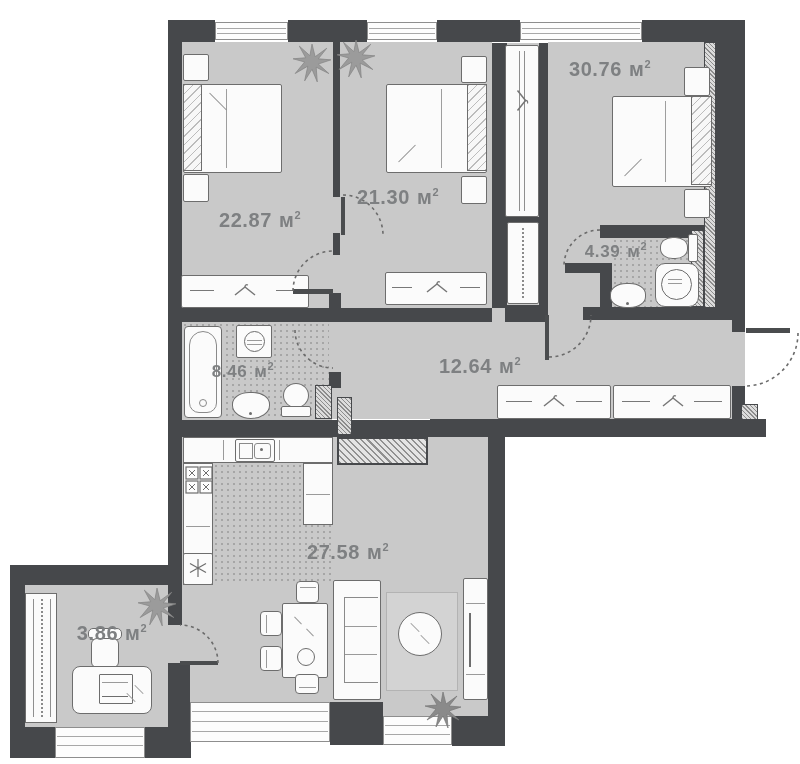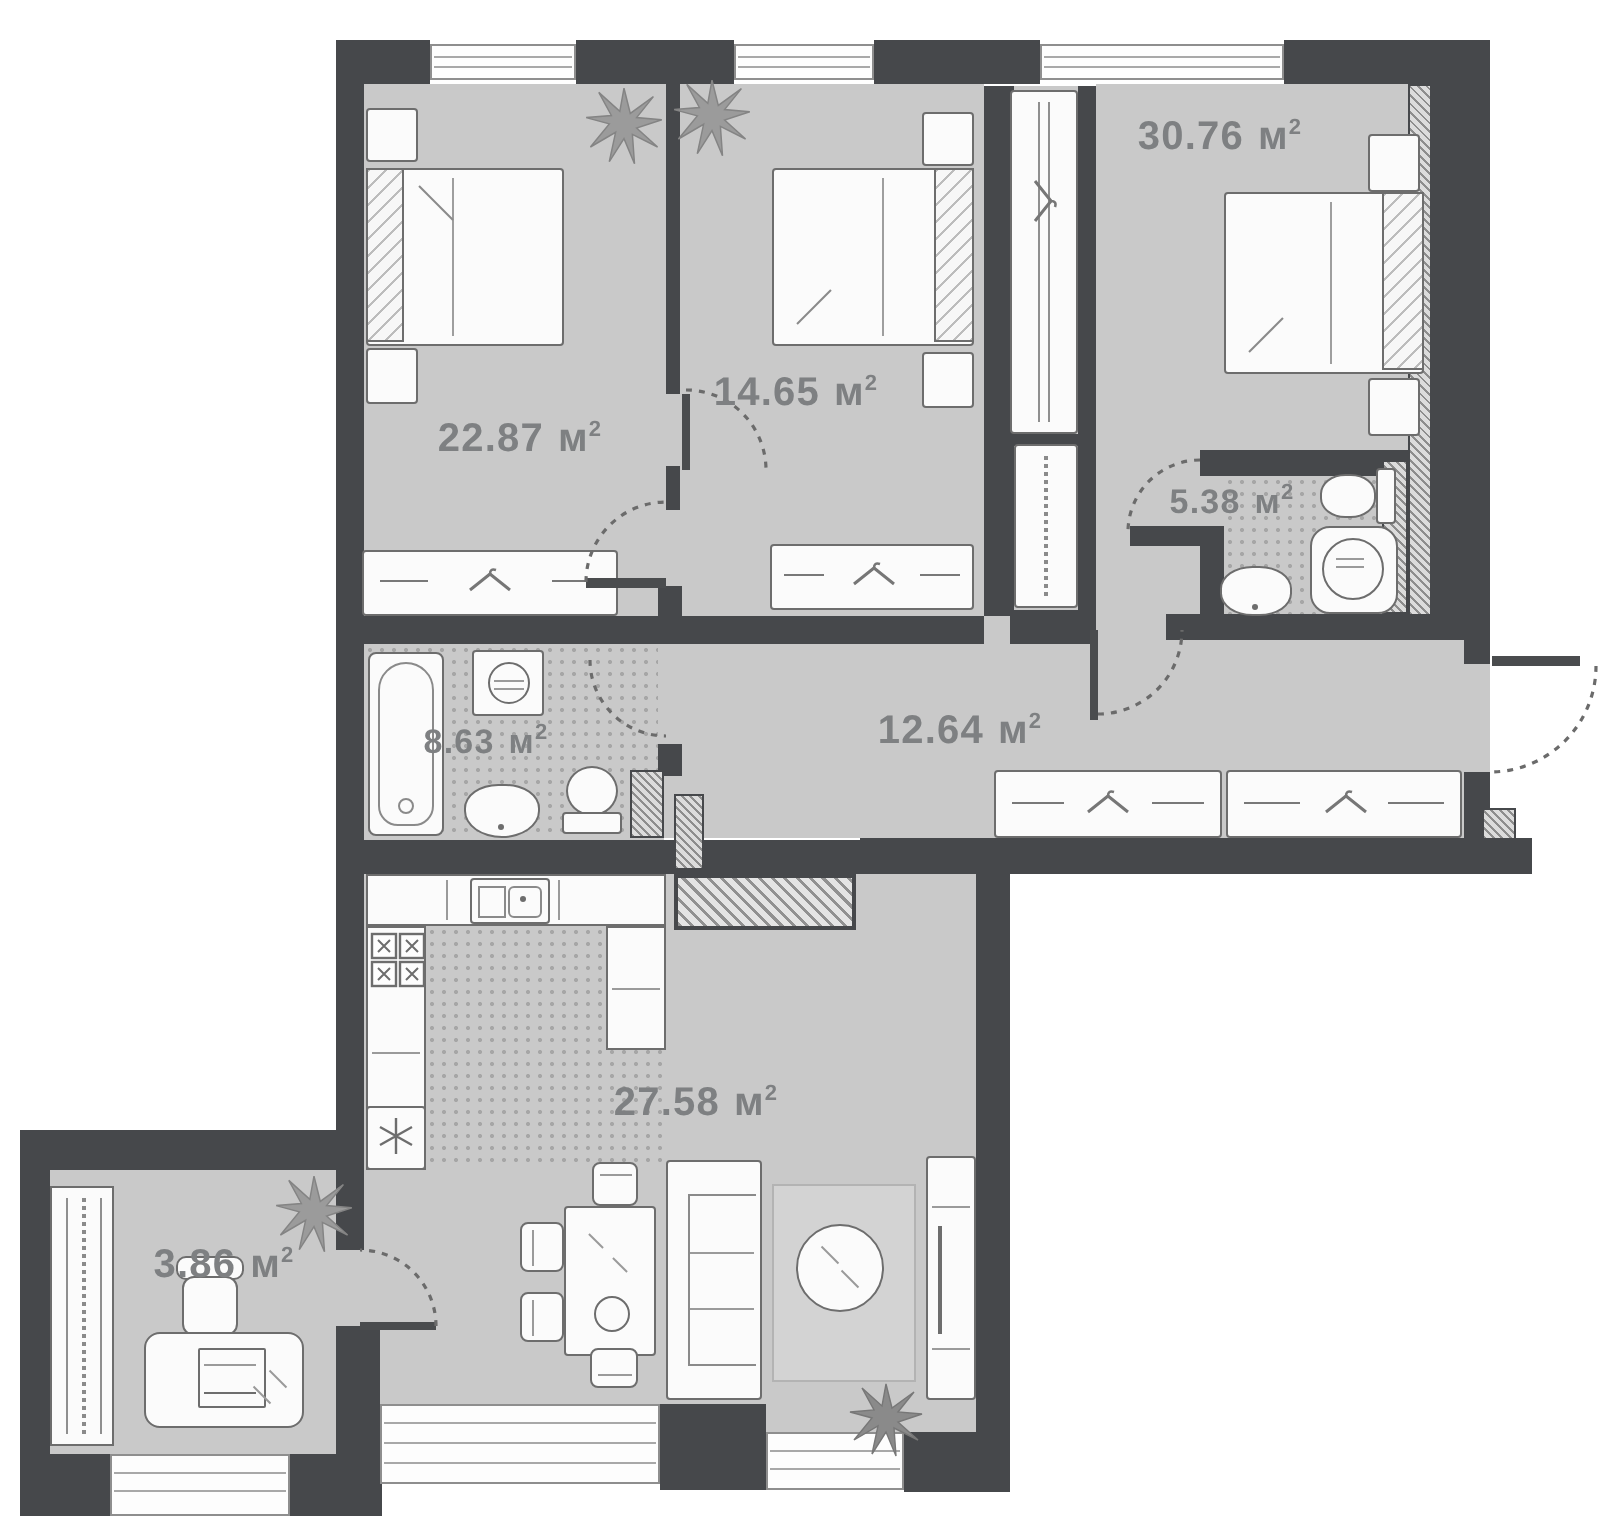--- a/index.html
+++ b/index.html
@@ -325,21 +325,21 @@
       <path d="M20 2 L23 14 L34 6 L26 16 L38 17 L26 21 L36 30 L24 24 L25 38 L20 26 L13 37 L16 23 L4 30 L13 19 L2 16 L14 15 L8 4 L18 13 Z" fill="#9b9b9b" stroke="#848484" stroke-width="0.7"></path>
     </svg>
   <svg class="plant" style="left:157px;top:607px" width="42" height="42" viewBox="0 0 40 40">
       <path d="M20 2 L23 14 L34 6 L26 16 L38 17 L26 21 L36 30 L24 24 L25 38 L20 26 L13 37 L16 23 L4 30 L13 19 L2 16 L14 15 L8 4 L18 13 Z" fill="#9b9b9b" stroke="#848484" stroke-width="0.7"></path>
     </svg>
   <svg class="plant" style="left:443px;top:710px" width="40" height="40" viewBox="0 0 40 40">
       <path d="M20 2 L23 14 L34 6 L26 16 L38 17 L26 21 L36 30 L24 24 L25 38 L20 26 L13 37 L16 23 L4 30 L13 19 L2 16 L14 15 L8 4 L18 13 Z" fill="#8a8a8a" stroke="#777" stroke-width="0.7"></path>
     </svg>
 
   <div class="lbl" style="left:260px;top:220px"><span>22.87</span><span class="u">м</span><sup>2</sup></div>
-  <div class="lbl" style="left:398px;top:197px"><span>14.65</span><span class="u">м</span><sup>2</sup></div>
+  <div class="lbl" style="left:398px;top:197px"><span>21.30</span><span class="u">м</span><sup>2</sup></div>
   <div class="lbl" style="left:610px;top:69px"><span>30.76</span><span class="u">м</span><sup>2</sup></div>
-  <div class="lbl sm" style="left:616px;top:251px"><span>5.38</span><span class="u">м</span><sup>2</sup></div>
-  <div class="lbl sm" style="left:243px;top:371px"><span>8.63</span><span class="u">м</span><sup>2</sup></div>
+  <div class="lbl sm" style="left:616px;top:251px"><span>4.39</span><span class="u">м</span><sup>2</sup></div>
+  <div class="lbl sm" style="left:243px;top:371px"><span>8.46</span><span class="u">м</span><sup>2</sup></div>
   <div class="lbl" style="left:480px;top:366px"><span>12.64</span><span class="u">м</span><sup>2</sup></div>
   <div class="lbl" style="left:348px;top:552px"><span>27.58</span><span class="u">м</span><sup>2</sup></div>
   <div class="lbl" style="left:112px;top:633px"><span>3.86</span><span class="u">м</span><sup>2</sup></div>
 
 </div>
 
 </body></html>

